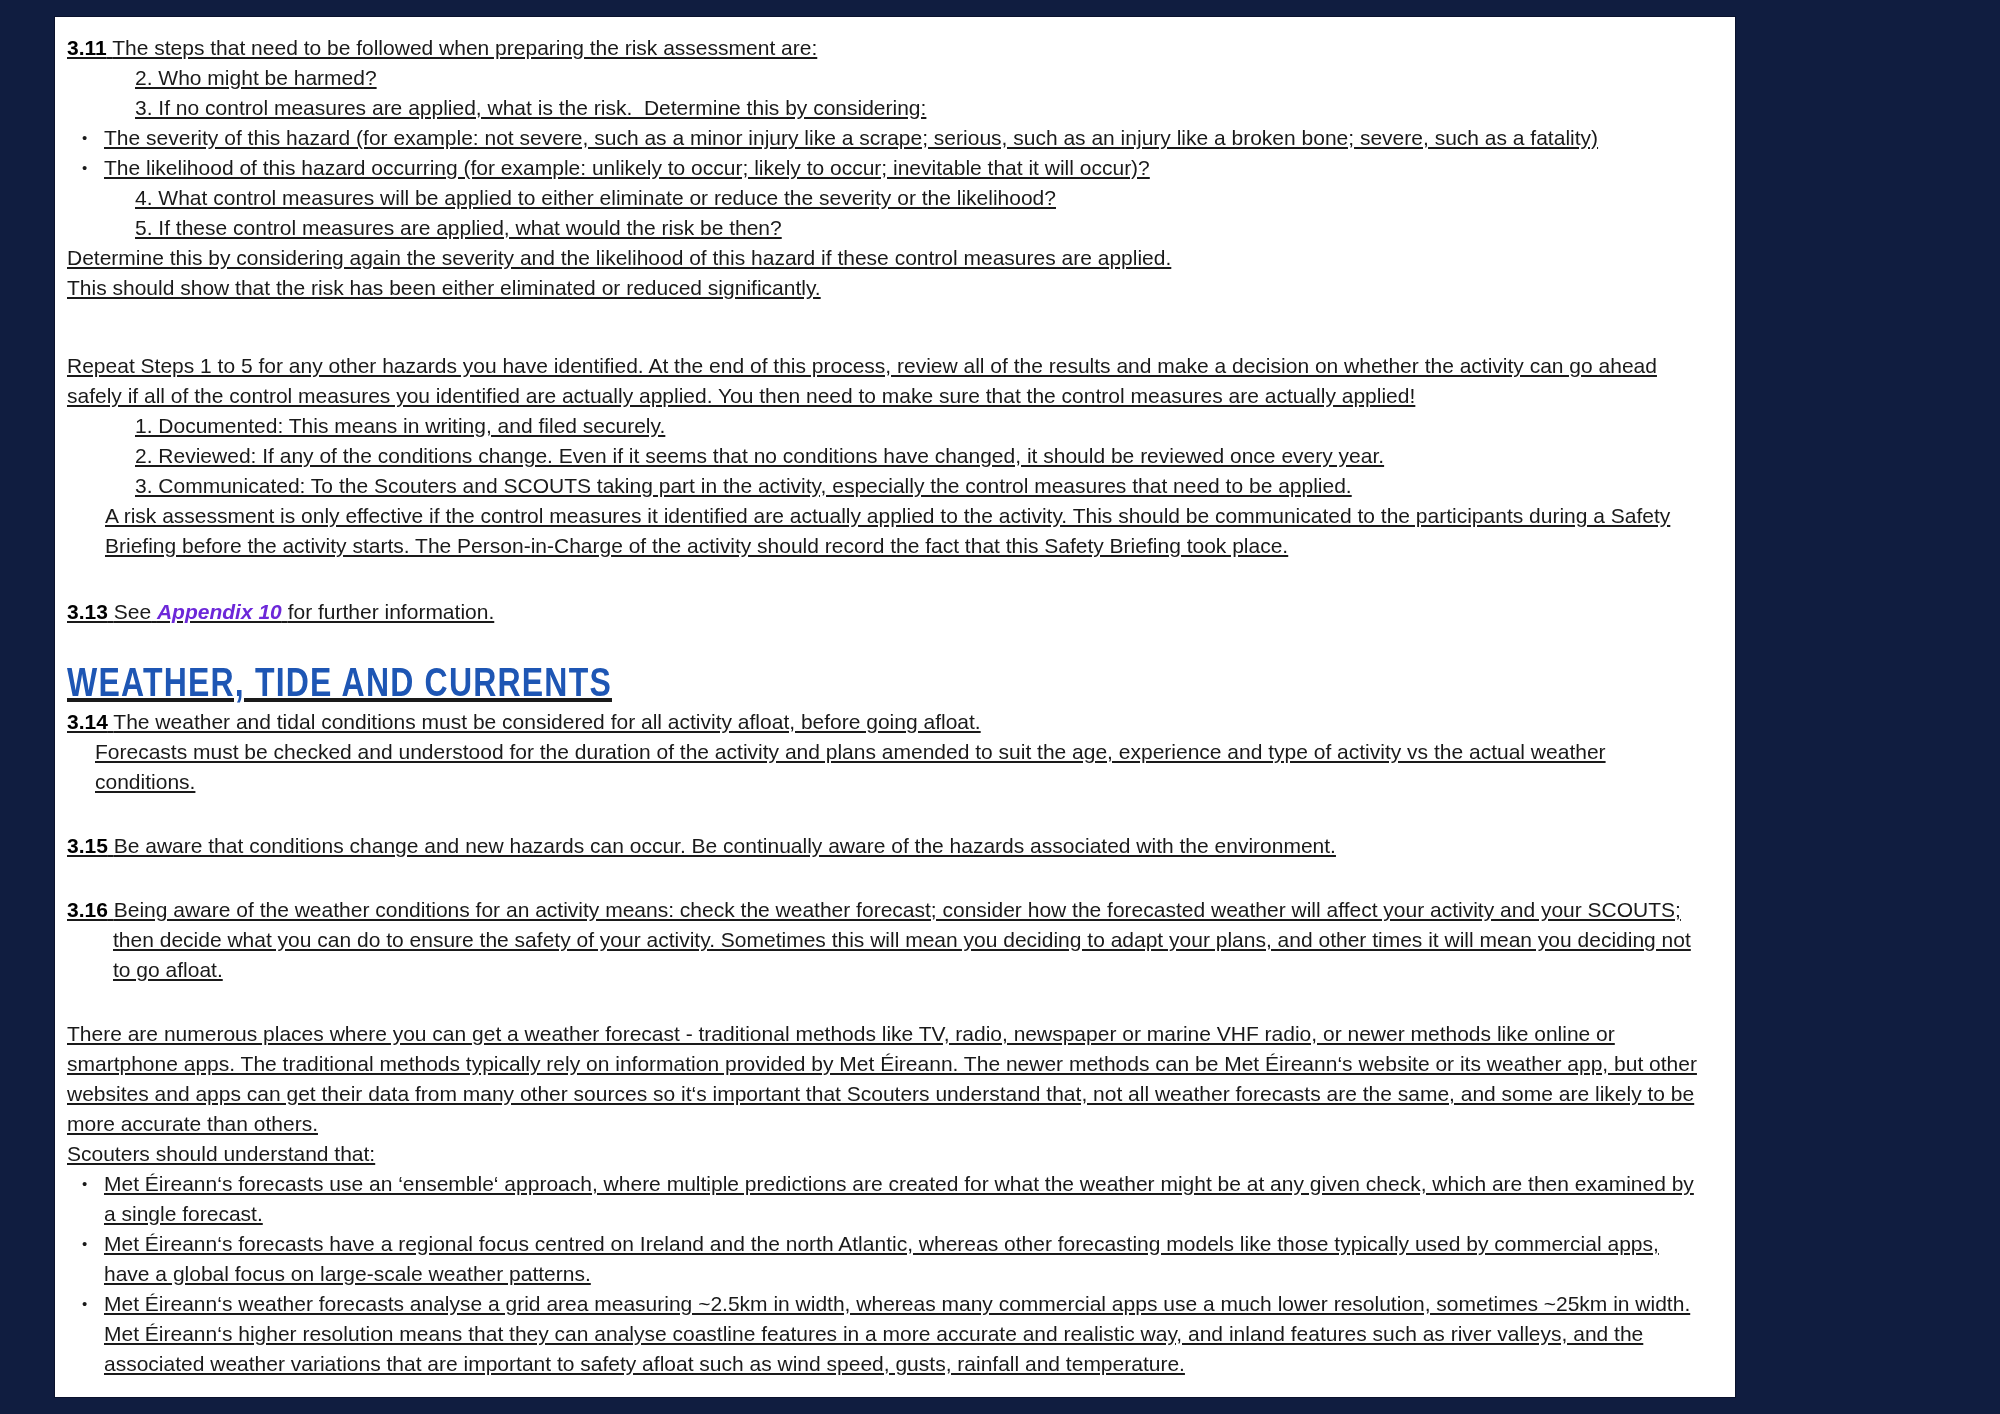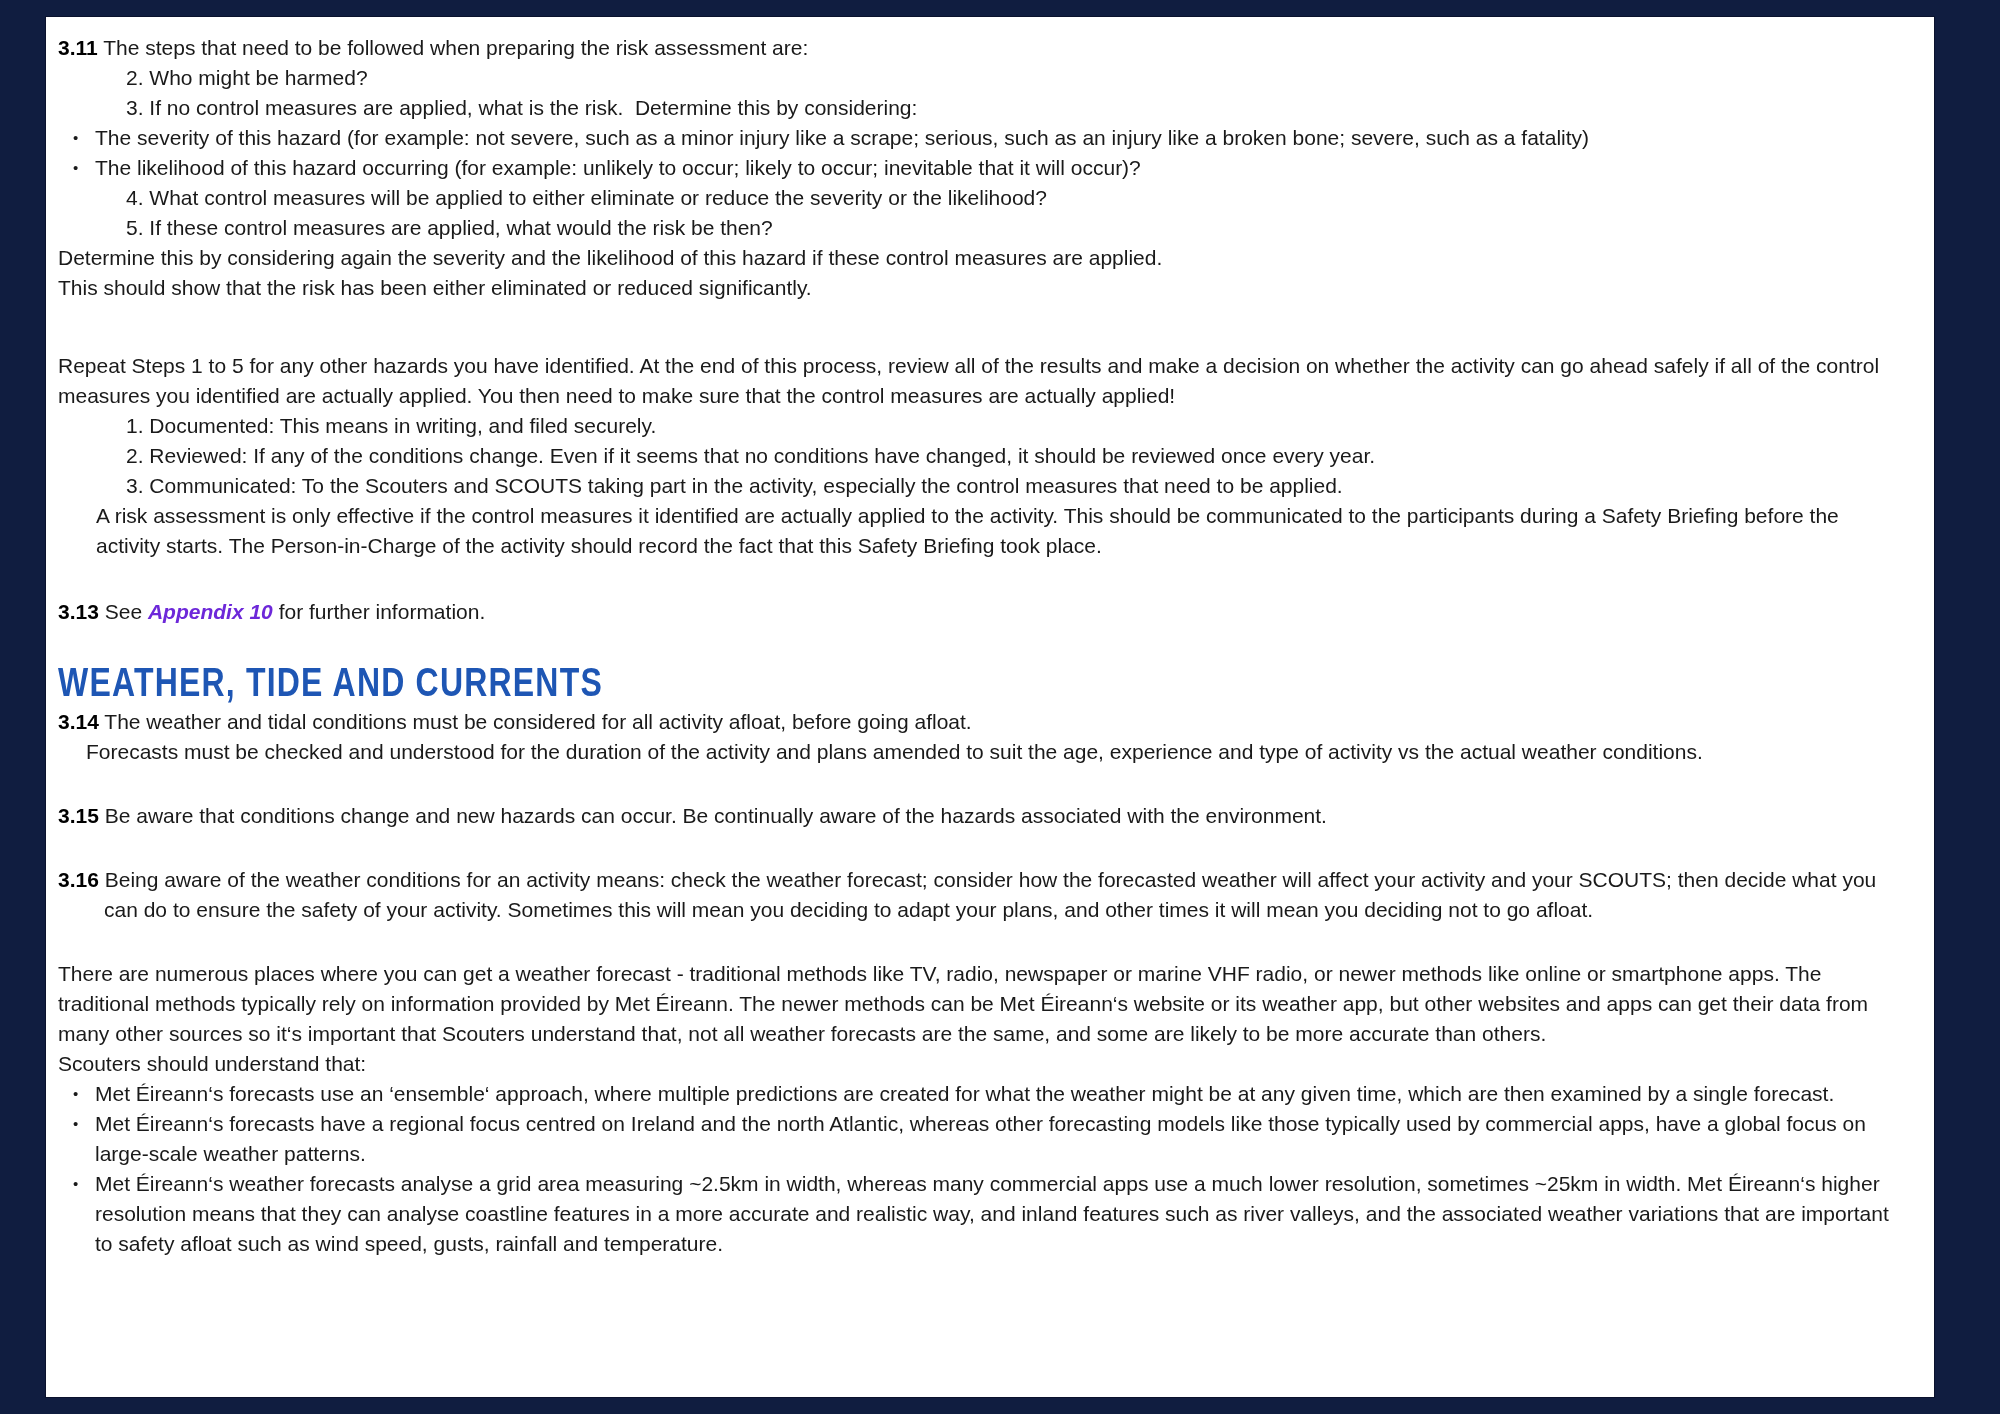--- a/index.html
+++ b/index.html
@@ -5,29 +5,30 @@
   html,body{margin:0;padding:0;}
   body{
     width:2000px;height:1414px;
     background:#101d40;
     font-family:"Liberation Sans", sans-serif;
     position:relative;
     overflow:hidden;
   }
   .frame{position:absolute;inset:0;}
   .page{
-    position:absolute;left:46px;top:17px;
-    width:1888px;height:1380px;
+    position:absolute;left:55px;top:17px;
+    width:1680px;height:1380px;
     background:#ffffff;
     box-sizing:border-box;
     padding:16px 36px 0 12px;
     color:#1a1a1a;
     font-size:21px;
     line-height:30px;
     box-shadow:0 0 0 1px rgba(5,10,30,0.55);
+    text-decoration:underline;
   }
   p{margin:0;}
   ul,ol{margin:0;padding:0;list-style:none;}
   .num{font-weight:bold;color:#000;}
   .steps li{margin-left:68px;}
   .step-note{}
   .bullet-list li{position:relative;padding-left:37px;}
   .bullet-list li::before{
     content:"\2022";
     position:absolute;left:15px;top:0;
@@ -104,19 +105,19 @@
     <p class="s314-note">Forecasts must be checked and understood for the duration of the activity and plans amended to suit the age, experience and type of activity vs the actual weather conditions.</p>
 
     <p class="gap-34"><span class="num">3.15</span> <span>Be aware that conditions change and new hazards can occur. Be continually aware of the hazards associated with the environment.</span></p>
 
     <p class="gap-34 hang"><span class="num">3.16</span> <span>Being aware of the weather conditions for an activity means: check the weather forecast; consider how the forecasted weather will affect your activity and your SCOUTS; then decide what you can do to ensure the safety of your activity. Sometimes this will mean you deciding to adapt your plans, and other times it will mean you deciding not to go afloat.</span></p>
 
     <p class="gap-34">There are numerous places where you can get a weather forecast - traditional methods like TV, radio, newspaper or marine VHF radio, or newer methods like online or smartphone apps. The traditional methods typically rely on information provided by Met Éireann. The newer methods can be Met Éireann‘s website or its weather app, but other websites and apps can get their data from many other sources so it‘s important that Scouters understand that, not all weather forecasts are the same, and some are likely to be more accurate than others.</p>
     <p>Scouters should understand that:</p>
 
     <ul class="bullet-list">
-      <li>Met Éireann‘s forecasts use an ‘ensemble‘ approach, where multiple predictions are created for what the weather might be at any given time, which are then examined by a single forecast.</li>
+      <li>Met Éireann‘s forecasts use an ‘ensemble‘ approach, where multiple predictions are created for what the weather might be at any given check, which are then examined by a single forecast.</li>
       <li>Met Éireann‘s forecasts have a regional focus centred on Ireland and the north Atlantic, whereas other forecasting models like those typically used by commercial apps, have a global focus on large-scale weather patterns.</li>
       <li>Met Éireann‘s weather forecasts analyse a grid area measuring ~2.5km in width, whereas many commercial apps use a much lower resolution, sometimes ~25km in width. Met Éireann‘s higher resolution means that they can analyse coastline features in a more accurate and realistic way, and inland features such as river valleys, and the associated weather variations that are important to safety afloat such as wind speed, gusts, rainfall and temperature.</li>
     </ul>
 
   </div>
 </div>
 
 </body></html>

